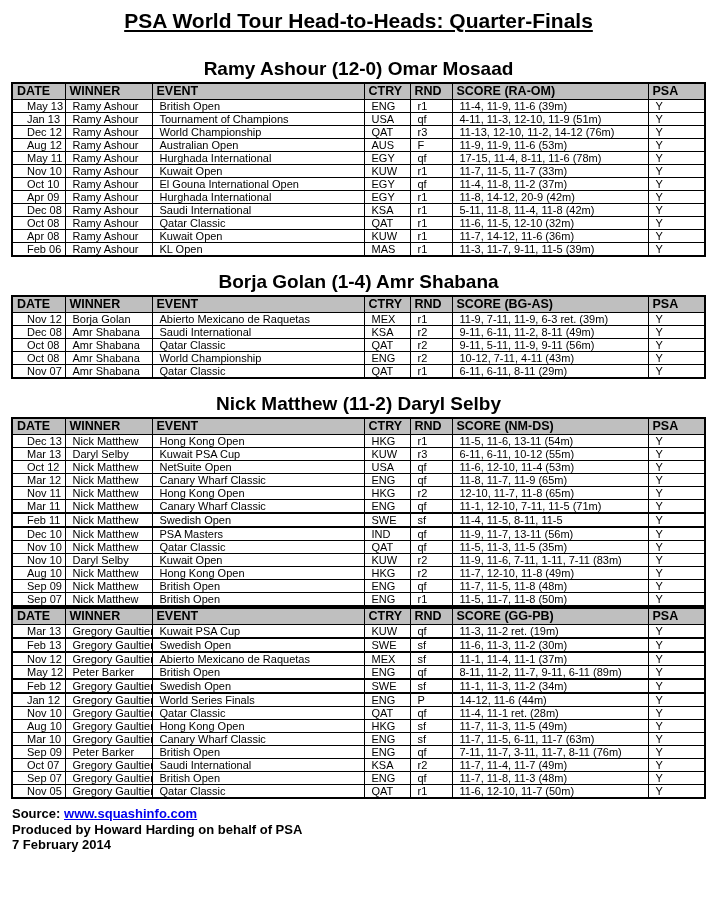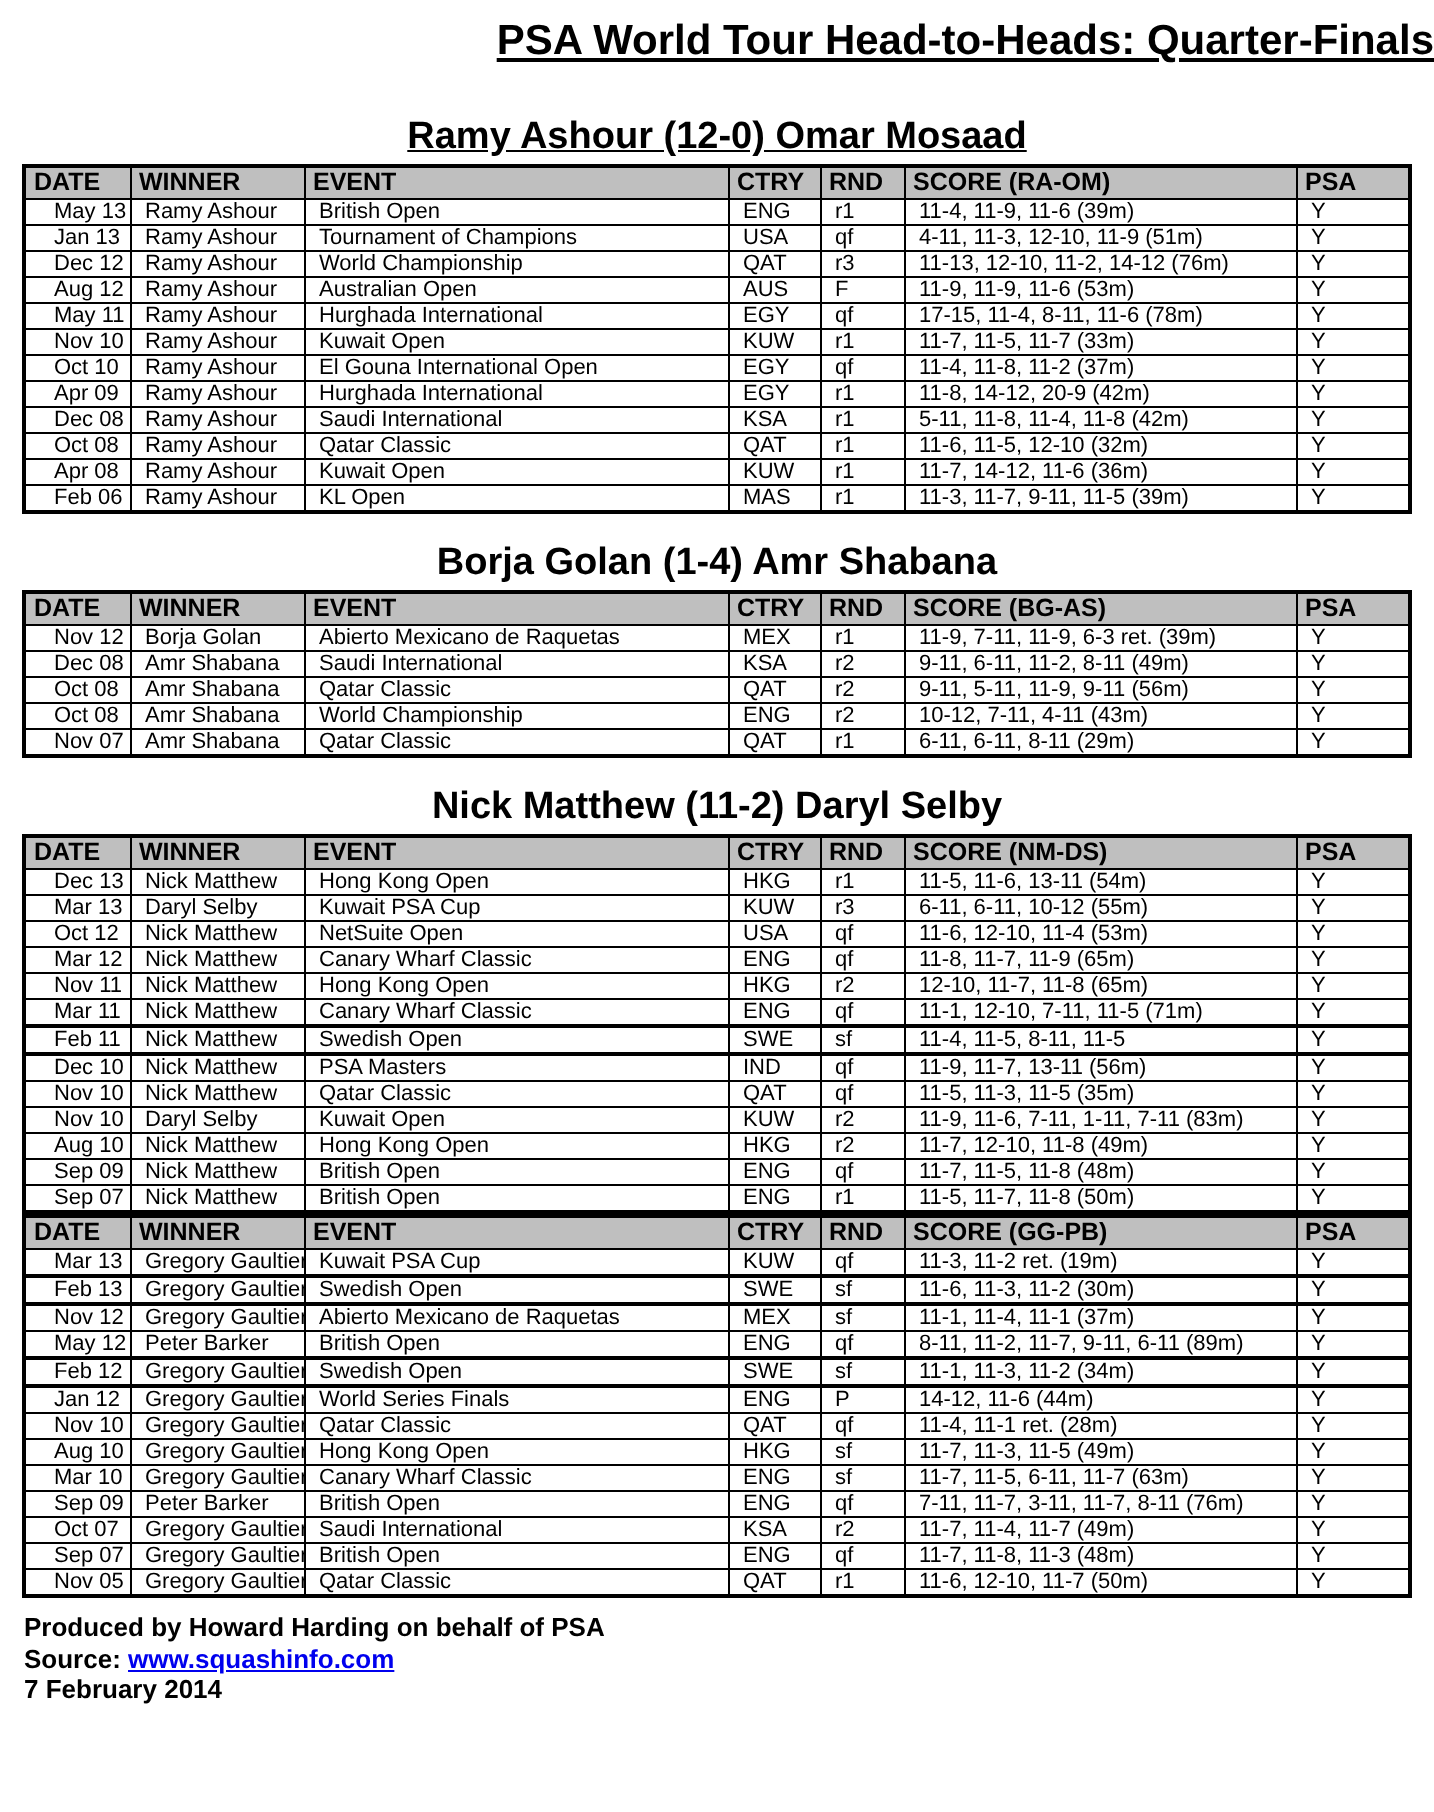--- a/index.html
+++ b/index.html
@@ -10,34 +10,34 @@
   }
   html,body{margin:0;padding:0;background:#ffffff;}
   body{
     width:717px;height:906px;
     font-family:"Liberation Sans","DejaVu Sans",sans-serif;
     color:var(--text-col);
     overflow:hidden;
   }
   .title{
     margin:8px 0 0 0;
-    text-align:right;
+    text-align:center;
     font-size:21px;
     line-height:26px;
     font-weight:bold;
     text-decoration:underline;
   }
   .section-heading{
     margin:14px 0 2px 0;
     text-align:center;
     font-size:19px;
     line-height:22px;
     font-weight:bold;
   }
-  .section:first-child .section-heading{margin-top:24px;text-decoration:underline;}
+  .section:first-child .section-heading{margin-top:24px;}
   table.h2h-table{
     width:693px;
     margin:0 auto;
     border-collapse:collapse;
     border:2px solid var(--border-col);
     table-layout:fixed;
   }
   table.h2h-table th{
     background:var(--header-bg);
     border:1px solid var(--border-col);
@@ -581,17 +581,17 @@
               <td class="col-rnd">r1</td>
               <td class="col-score">11-6, 12-10, 11-7 (50m)</td>
               <td class="col-psa">Y</td>
             </tr>
           </tbody>
         </table>
       </div>
     </div>
 
   <div class="footer">
+    <div><span>Source: </span><a>www.squashinfo.com</a></div>
     <div>Produced by Howard Harding on behalf of PSA</div>
-    <div><span>Source: </span><a>www.squashinfo.com</a></div>
     <div>7 February 2014</div>
   </div>
 </div>
 
 </body></html>

